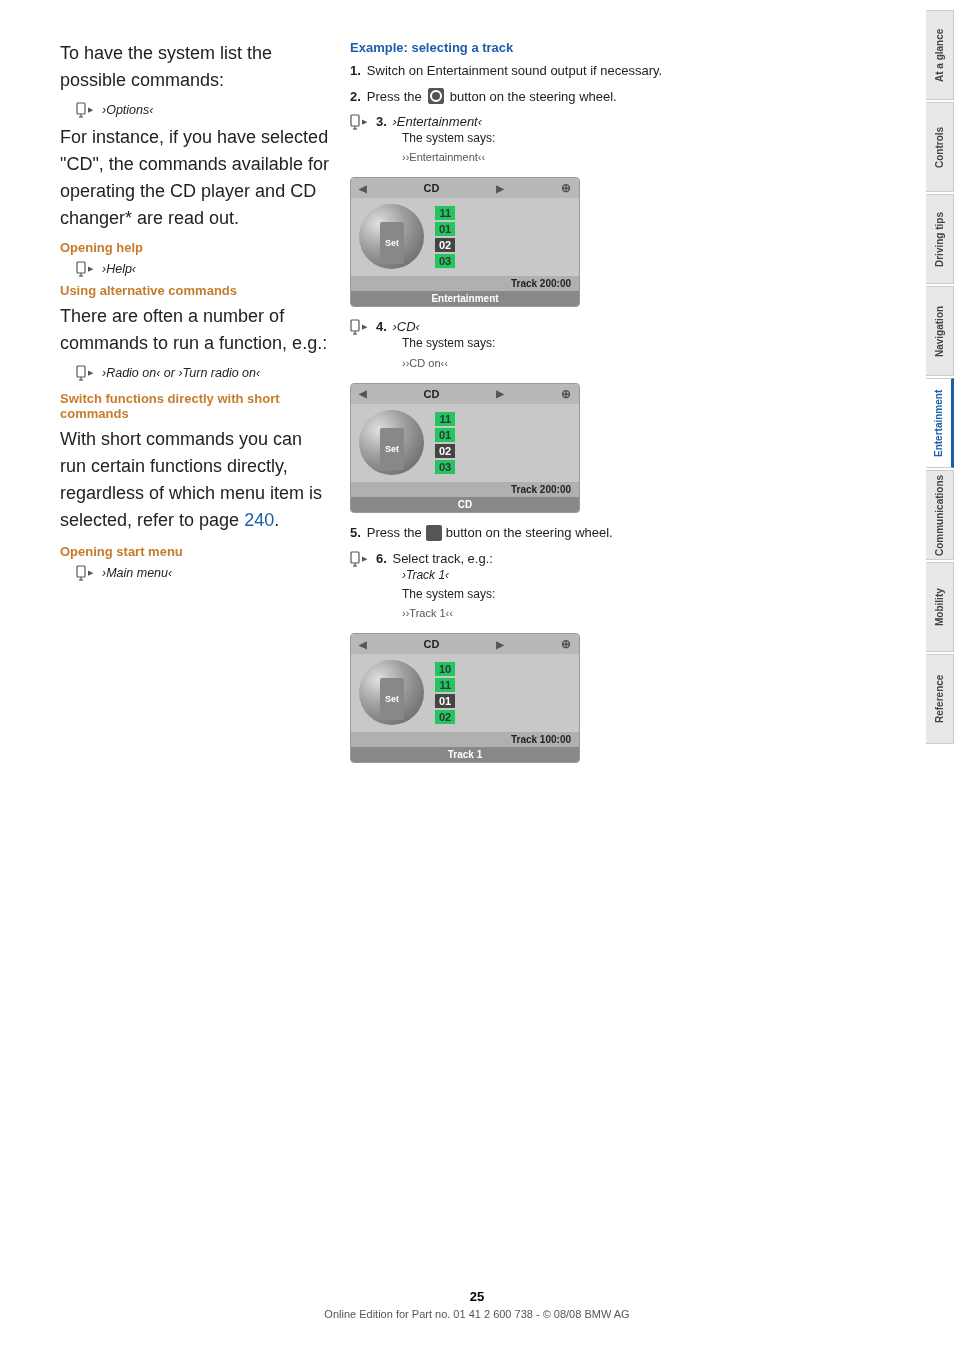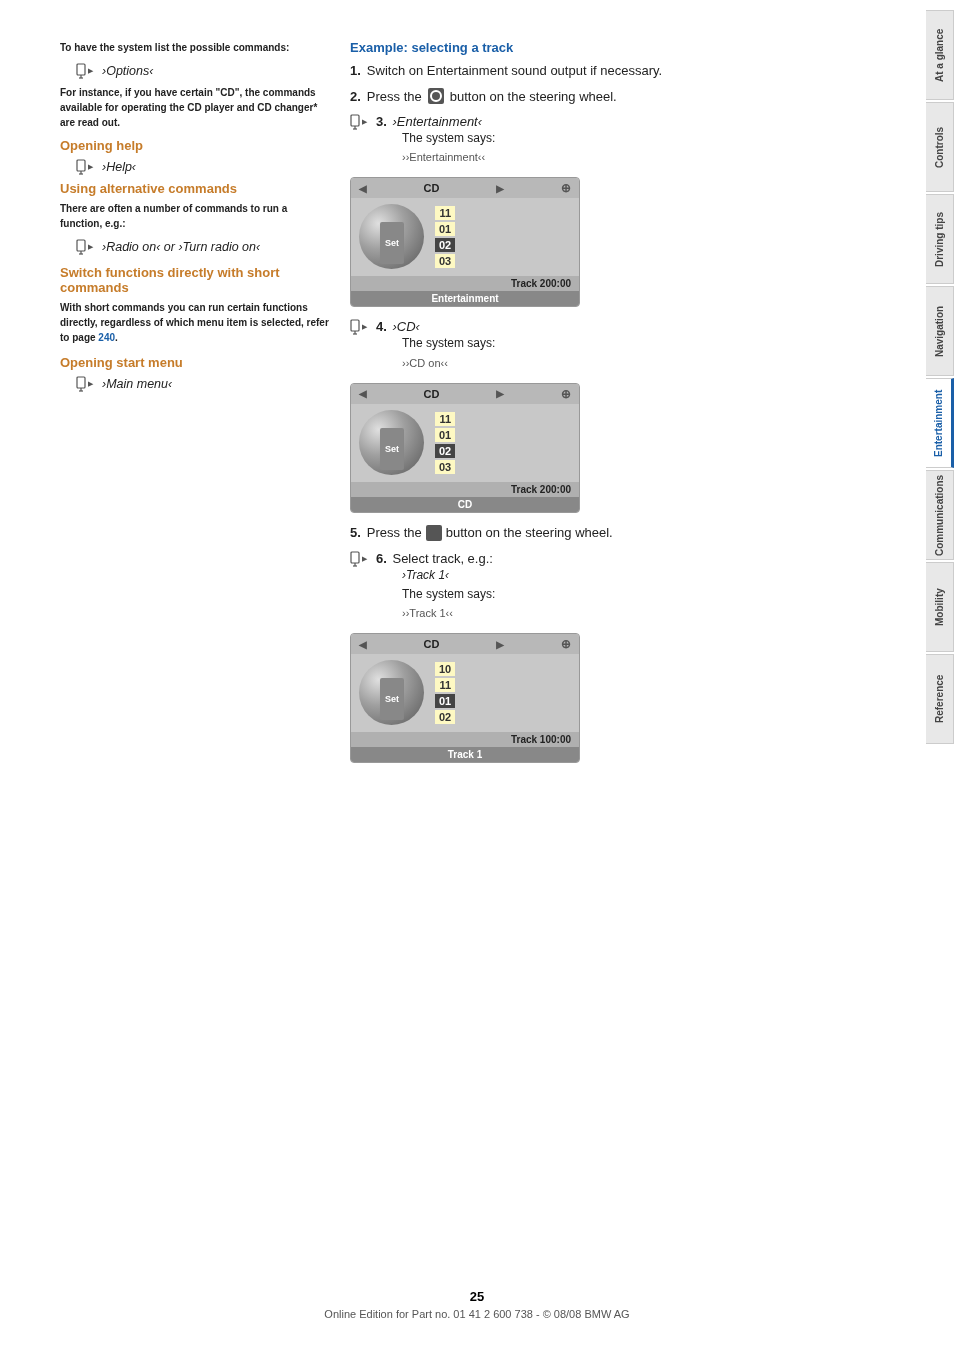--- a/index.html
+++ b/index.html
@@ -79,24 +79,23 @@
     }
 
     .section-heading {
       color: #c67c2a;
       font-weight: bold;
       font-size: 13px;
       margin-bottom: 5px;
     }
 
     p {
-      font-size: 10px;
+      font-size: 18px;
       line-height: 1.5;
       margin-bottom: 8px;
-      font-weight: bold;
     }
 
     .voice-command-row {
       display: flex;
       align-items: center;
       margin: 6px 16px;
       font-size: 12.5px;
     }
 
     .voice-icon {
@@ -212,21 +211,21 @@
       display: flex;
       flex-direction: column;
       justify-content: center;
       gap: 2px;
     }
 
     .cd-track-num {
       font-size: 11px;
       font-weight: bold;
       color: #333;
-      background: #fef9c3;
+      background: #22c55e;
       padding: 1px 4px;
       text-align: right;
     }
 
     .cd-track-num.selected {
       background: #444;
       color: white;
     }
 
     .cd-bottom-bar {
@@ -313,21 +312,21 @@
           <svg viewBox="0 0 22 16" xmlns="http://www.w3.org/2000/svg">
             <rect x="1" y="1" width="8" height="11" rx="1" fill="none" stroke="#555" stroke-width="1.2"></rect>
             <line x1="5" y1="12" x2="5" y2="15" stroke="#555" stroke-width="1.2"></line>
             <line x1="3" y1="15" x2="7" y2="15" stroke="#555" stroke-width="1.2"></line>
             <text x="12" y="10" font-size="7" fill="#555">▶</text>
           </svg>
         </span>
         <span class="voice-cmd-text">›Options‹</span>
       </div>
 
-      <p>For instance, if you have certain "CD", the commands available for operating the CD player and CD changer* are read out.</p>
+      <p>For instance, if you have selected "CD", the commands available for operating the CD player and CD changer* are read out.</p>
 
       <div class="section-heading">Opening help</div>
 
       <div class="voice-command-row">
         <span class="voice-icon">
           <svg viewBox="0 0 22 16" xmlns="http://www.w3.org/2000/svg">
             <rect x="1" y="1" width="8" height="11" rx="1" fill="none" stroke="#555" stroke-width="1.2"></rect>
             <line x1="5" y1="12" x2="5" y2="15" stroke="#555" stroke-width="1.2"></line>
             <line x1="3" y1="15" x2="7" y2="15" stroke="#555" stroke-width="1.2"></line>
             <text x="12" y="10" font-size="7" fill="#555">▶</text>

